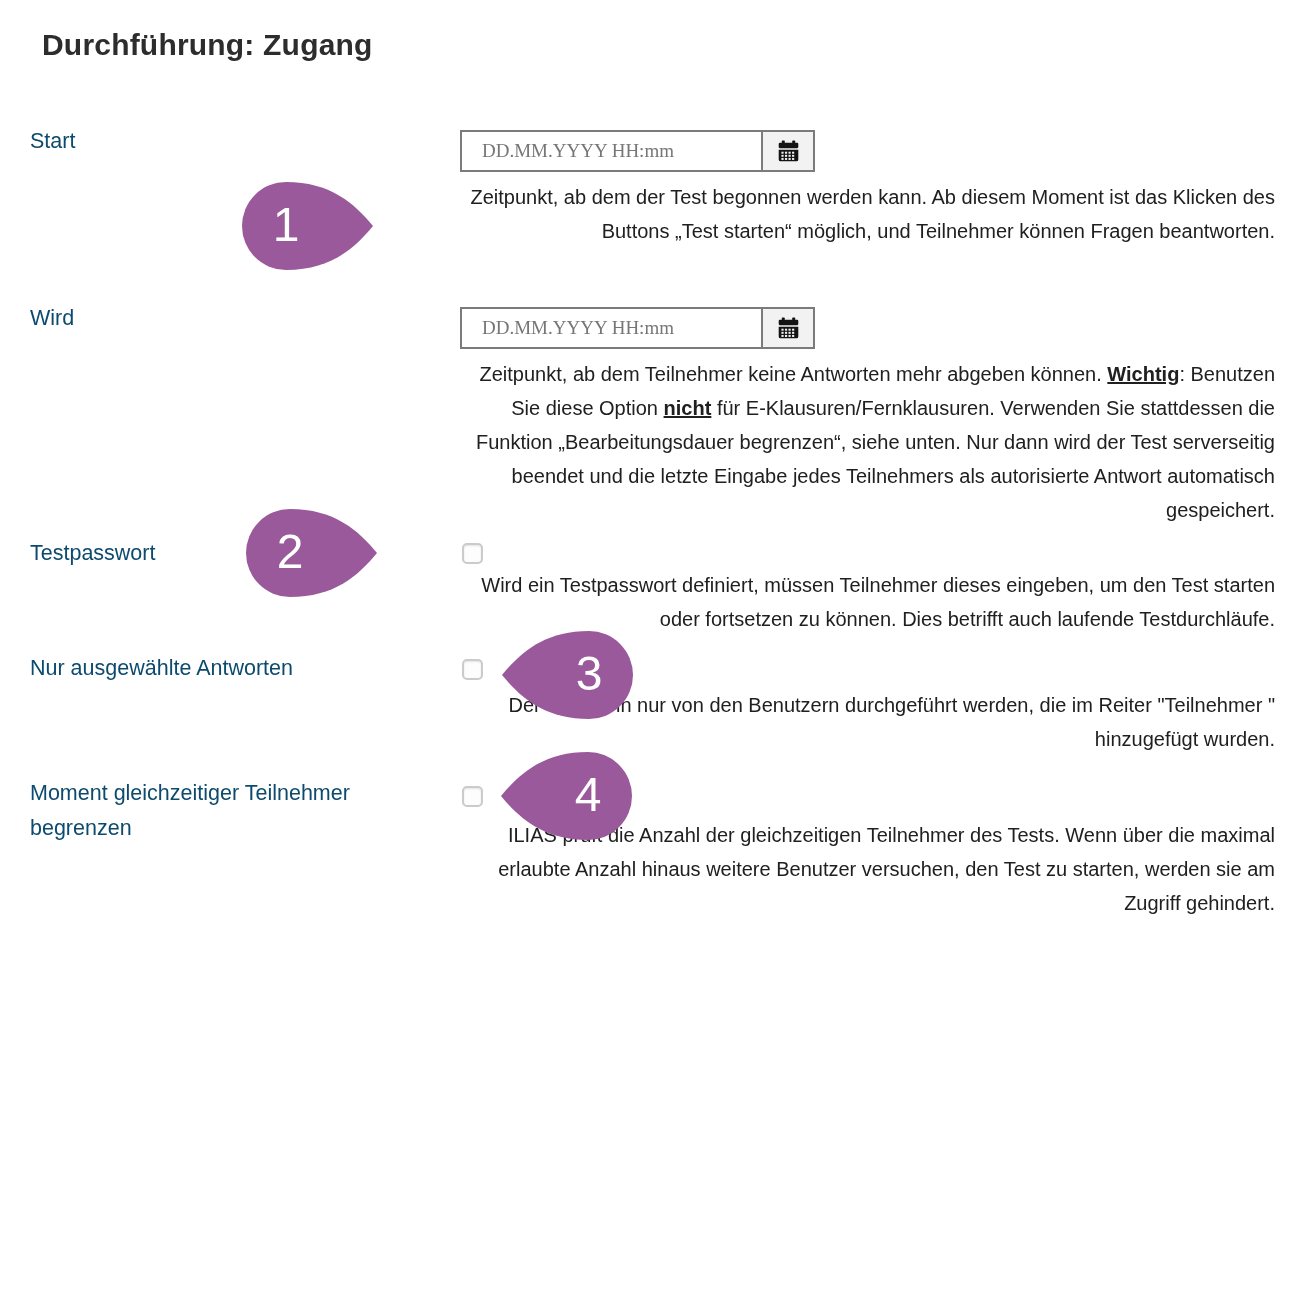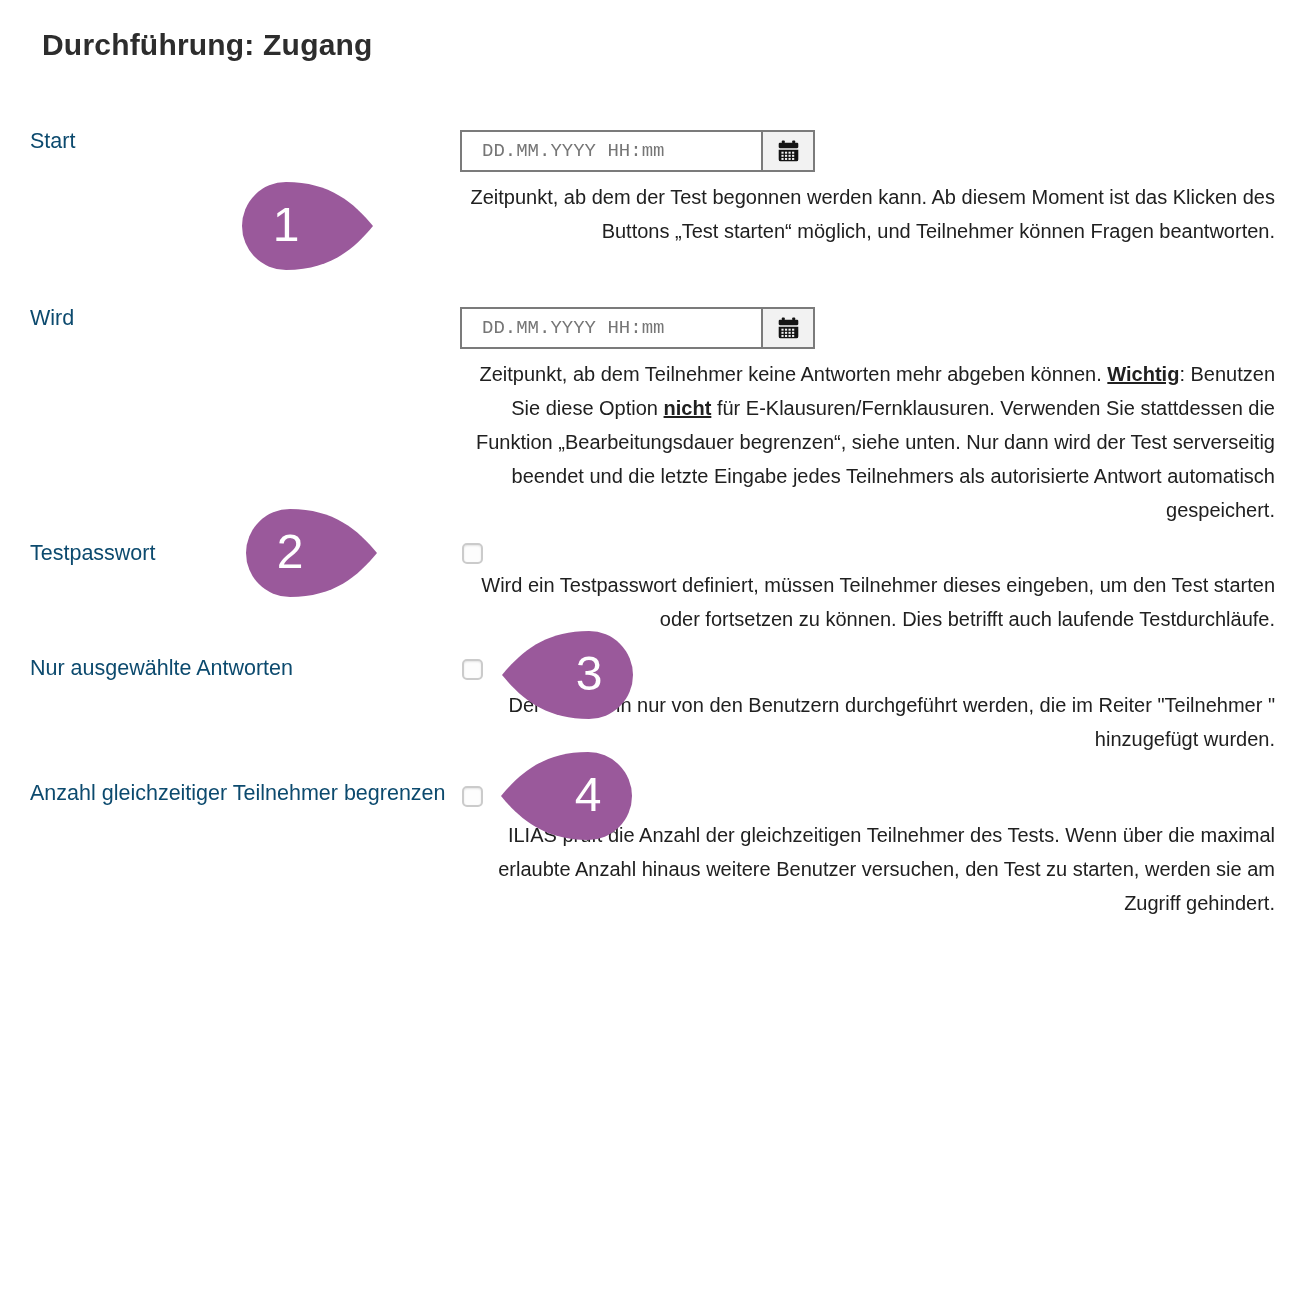--- a/index.html
+++ b/index.html
@@ -31,21 +31,21 @@
   
   .date-group {
     position: absolute; left: 460px;
     display: flex; align-items: stretch;
     height: 42px; width: 355px;
   }
   .date-input {
     width: 301px; height: 42px;
     border: 2px solid #7b7b7b; border-right: none;
     background: #ffffff;
-    font-family: Liberation Mono, monospace;
+    font-family: Liberation Serif, serif;
     font-size: 19px; color: #262626;
     padding: 0 0 0 20px; outline: none;
   }
   .date-input::placeholder { color: #767676; opacity: 1; }
   .calendar-btn {
     width: 54px; height: 42px;
     border: 2px solid #7b7b7b;
     background: #f2f2f2;
     display: flex; align-items: center; justify-content: center;
     cursor: pointer; padding: 0;
@@ -153,21 +153,21 @@
   <div class="content-col help" style="top:357px"><span>Zeitpunkt, ab dem Teilnehmer keine Antworten mehr abgeben können. </span><strong>Wichtig</strong><span>: Benutzen Sie diese Option </span><strong>nicht</strong><span> für E-Klausuren/Fernklausuren. Verwenden Sie stattdessen die Funktion „Bearbeitungsdauer begrenzen“, siehe unten. Nur dann wird der Test serverseitig beendet und die letzte Eingabe jedes Teilnehmers als autorisierte Antwort automatisch gespeichert.</span></div>
 
   <div class="row-label" style="top:536px">Testpasswort</div>
   <input type="checkbox" class="checkbox" style="top: 543px;">
   <div class="content-col help" style="top:568px">Wird ein Testpasswort definiert, müssen Teilnehmer dieses eingeben, um den Test starten oder fortsetzen zu können. Dies betrifft auch laufende Testdurchläufe.</div>
 
   <div class="row-label" style="top:651px">Nur ausgewählte Antworten</div>
   <input type="checkbox" class="checkbox" style="top: 659px;">
   <div class="content-col help hang" style="top:688px">Der Test kann nur von den Benutzern durchgeführt werden, die im Reiter "Teilnehmer " hinzugefügt wurden.</div>
 
-  <div class="row-label" style="top:776px">Anzahl gleichzeitiger Teilnehmer begrenzen</div>
+  <div class="row-label" style="top:776px">Moment gleichzeitiger Teilnehmer begrenzen</div>
   <input type="checkbox" class="checkbox" style="top: 786px;">
   <div class="content-col help" style="top:818px">ILIAS prüft die Anzahl der gleichzeitigen Teilnehmer des Tests. Wenn über die maximal erlaubte Anzahl hinaus weitere Benutzer versuchen, den Test zu starten, werden sie am Zugriff gehindert.</div>
 
   <div class="callout right" style="left:242px; top:181px">
     <svg viewBox="0 0 135 90">
         <path d="M 131 45 C 112 22 88 1 44 1 A 44 44 0 0 0 44 89 C 88 89 112 68 131 45 Z" fill="#9a599b"></path>
       </svg>
     <span class="num">1</span>
   </div>
 

